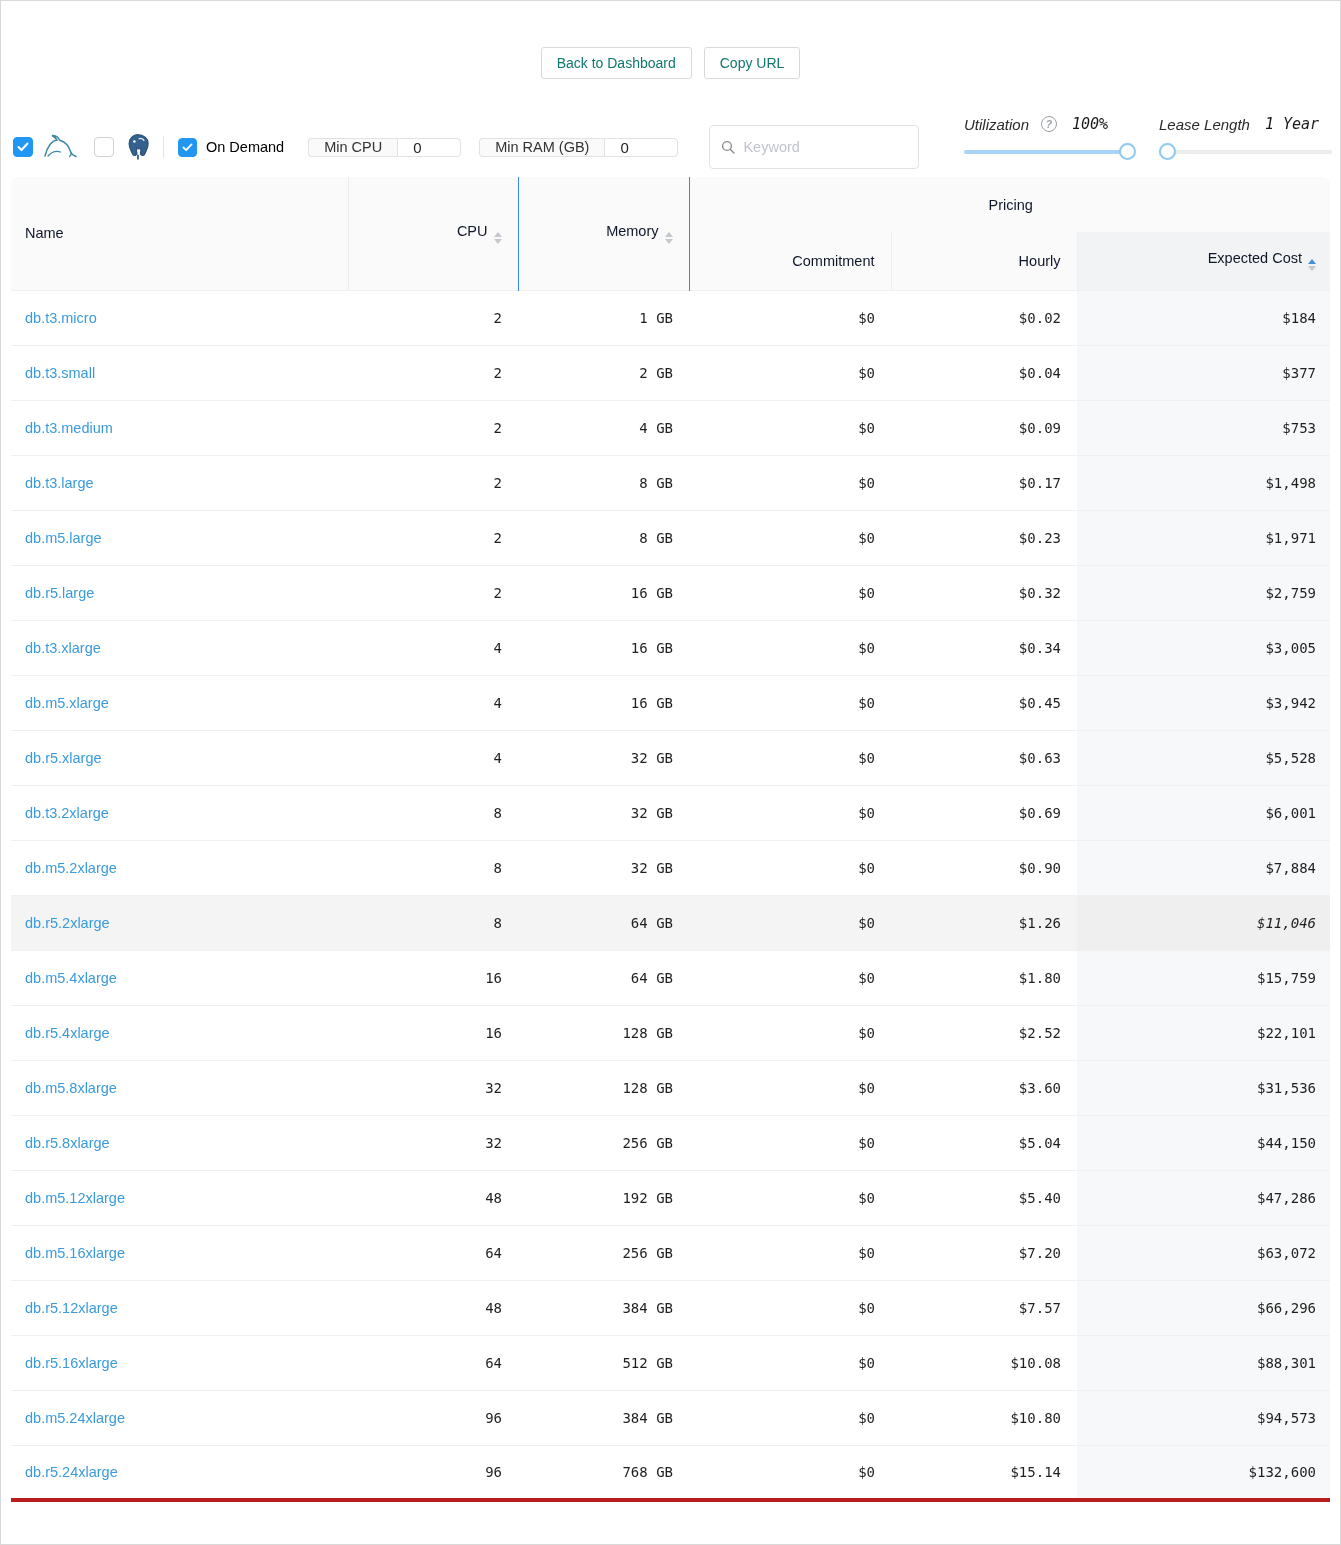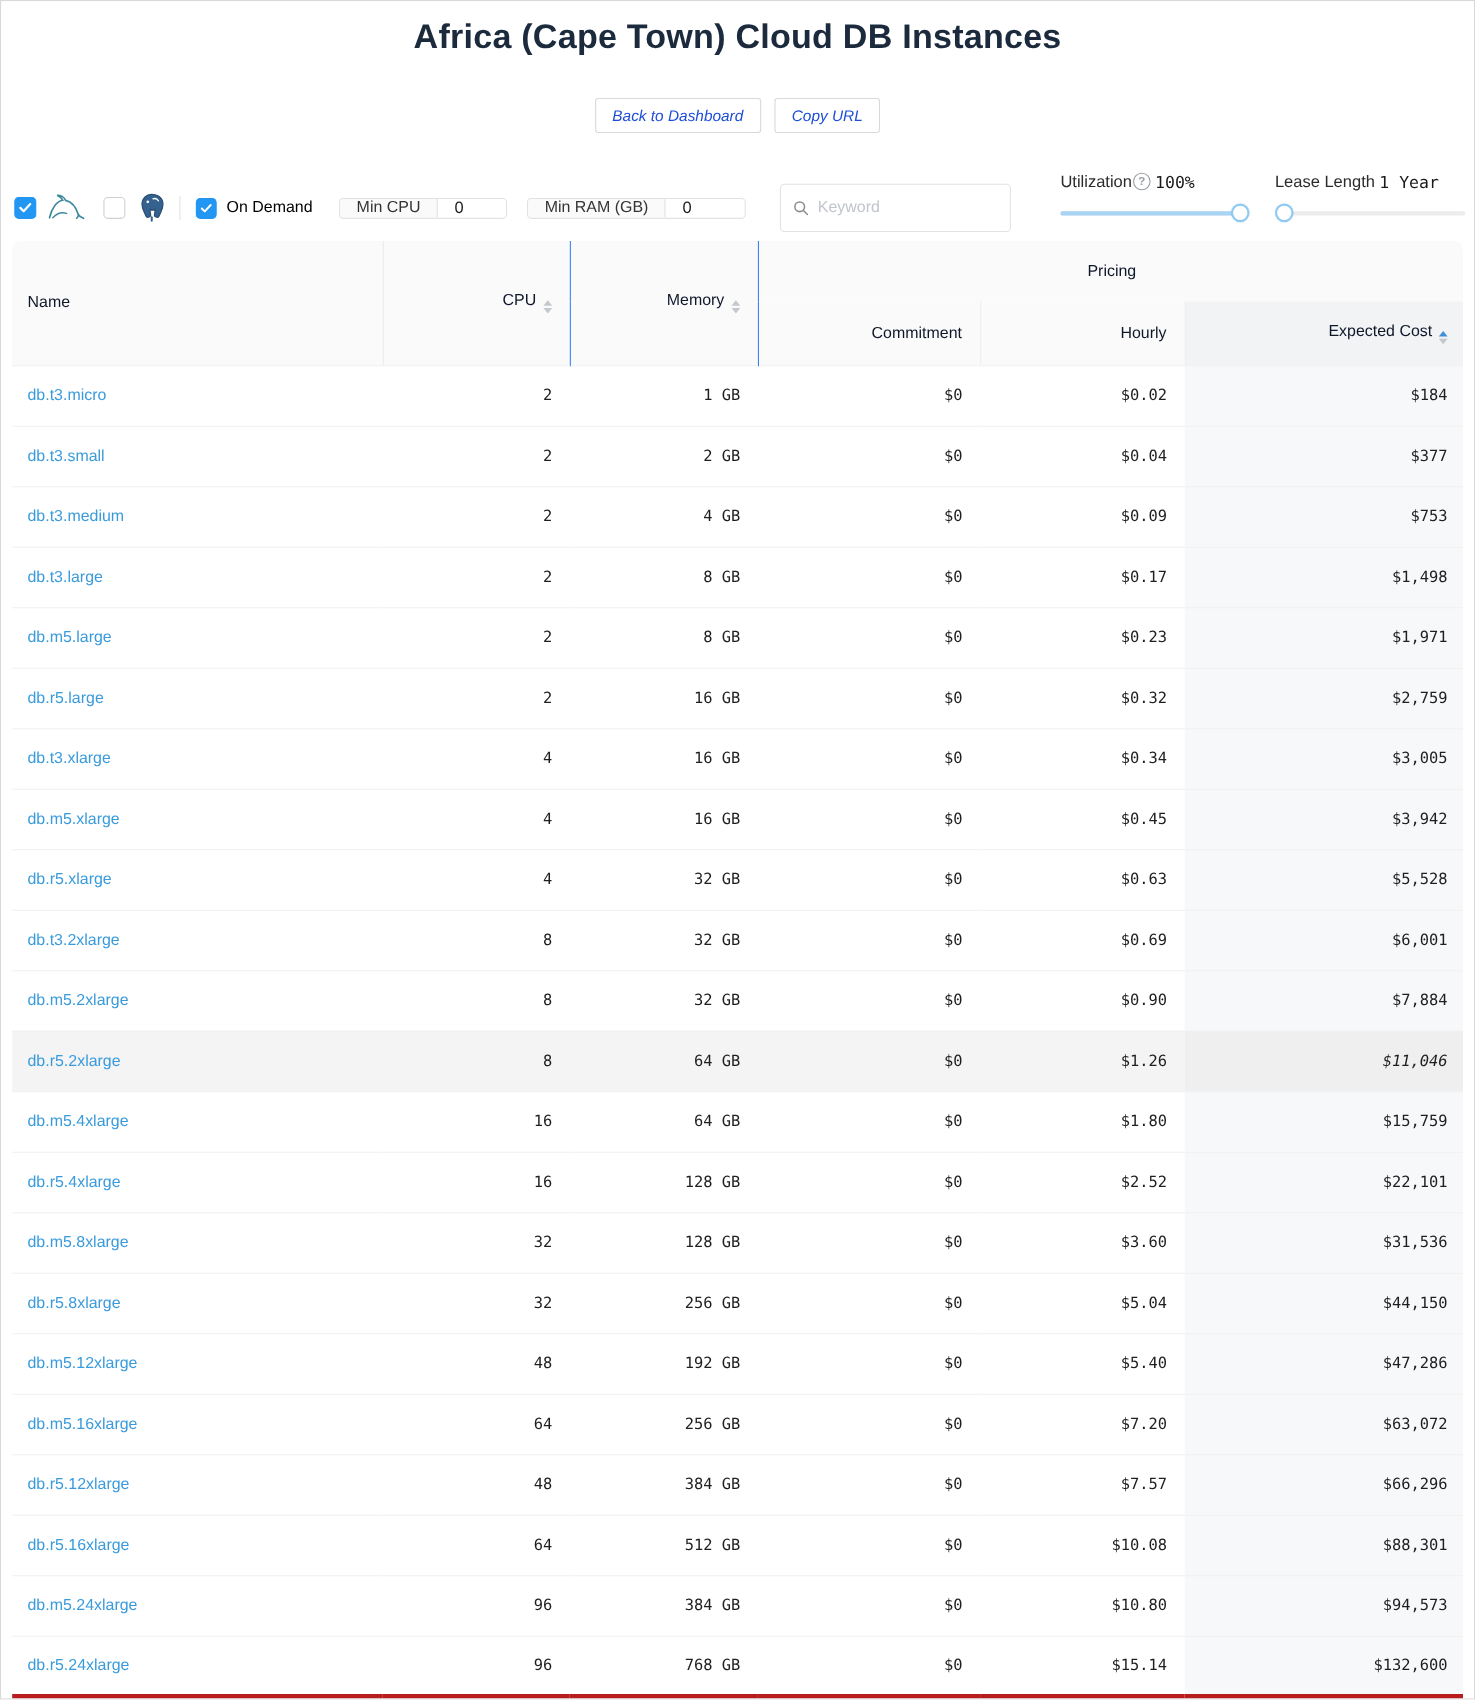--- a/index.html
+++ b/index.html
@@ -9,22 +9,22 @@
     width:1341px; height:1545px; margin:0 auto; background:#fff;
     border:1px solid #d9d9d9; position:relative; overflow:hidden; padding-top:12px;
   }
   .page-title {
     text-align:center; font-size:31px; font-weight:700; color:#1b2a3c;
     letter-spacing:.2px; line-height:42px;
   }
   .actions { display:flex; justify-content:center; gap:12px; margin-top:34px; }
   .btn {
     height:32px; padding:0 15px; background:#fff; border:1px solid #d9d9d9;
-    border-radius:3px; font-size:14px; color:#1d4ed8; font-family:"Liberation Sans",sans-serif;
-    display:inline-flex; align-items:center; cursor:pointer;font-style:italic;
+    border-radius:3px; font-size:14px; color:#0f766e; font-family:"Liberation Sans",sans-serif;
+    display:inline-flex; align-items:center; cursor:pointer;
   }
   
   .filterbar { position:relative; height:46px; margin-top:40px; }
   .filter-left { position:absolute; left:12px; top:6px; display:flex; align-items:center; }
   .cbx {
     width:20px; height:20px; border-radius:4px; border:1px solid #d0d0d0;
     background:#fff; display:inline-flex; align-items:center; justify-content:center; cursor:pointer;
     flex:0 0 auto;
   }
   .cbx.checked { background:#2196f3; border-color:#2196f3; }
@@ -46,21 +46,21 @@
   .search-box {
     display:flex; align-items:center; height:44px; width:210px; padding:0 11px;
     border:1px solid #e2e2e2; border-radius:4px; background:#fff; gap:8px;
   }
   .search-box input {
     border:none; outline:none; flex:1; font-size:14.5px; color:#333;
     font-family:"Liberation Sans",sans-serif; min-width:0;
   }
   .search-box input::placeholder { color:#c0c4cc; }
   .slider-group { position:absolute; top:-4px; }
-  .slider-head { display:flex; gap:1px; font-size:15px; color:#2b2b2b; }
+  .slider-head { display:flex; align-items:center; gap:12px; font-size:15px; color:#2b2b2b;font-style:italic; }
   .mono { font-family:"DejaVu Sans Mono", monospace; }
   .slider-val { font-size:15px; color:#1a1a1a; margin-left:3px; }
   .help-icon {
     width:16px; height:16px; border-radius:50%; border:1px solid #9aa0a6; color:#9aa0a6;
     font-size:10.5px; display:inline-flex; align-items:center; justify-content:center;
     font-weight:700; cursor:pointer;
   }
   .slider { position:relative; height:18px; margin-top:10px; cursor:pointer; }
   .slider .track { position:absolute; top:7px; left:0; right:0; height:4px; border-radius:2px; background:#ececec; }
   .slider .fill { position:absolute; top:7px; left:0; height:4px; border-radius:2px; background:#a9d5f5; }
@@ -96,21 +96,20 @@
   td.c-expected { background:#f7f8f9; }
   tr.highlighted td { background:#f4f4f5; }
   tr.highlighted td.c-expected { background:#efeff0;font-style:italic; }
   tbody { border-bottom:4px solid #b91c1c; }
 </style>
 </head>
 <body>
 
 <div class="page">
 
-  <h1 class="page-title">Africa (Cape Town) Cloud DB Instances</h1>
 
   <div class="actions">
     <button class="btn">Back to Dashboard</button>
     <button class="btn">Copy URL</button>
   </div>
 
   <div class="filterbar">
     <div class="filter-left">
       <span class="cbx checked">
         <svg width="12" height="10" viewBox="0 0 12 10">

